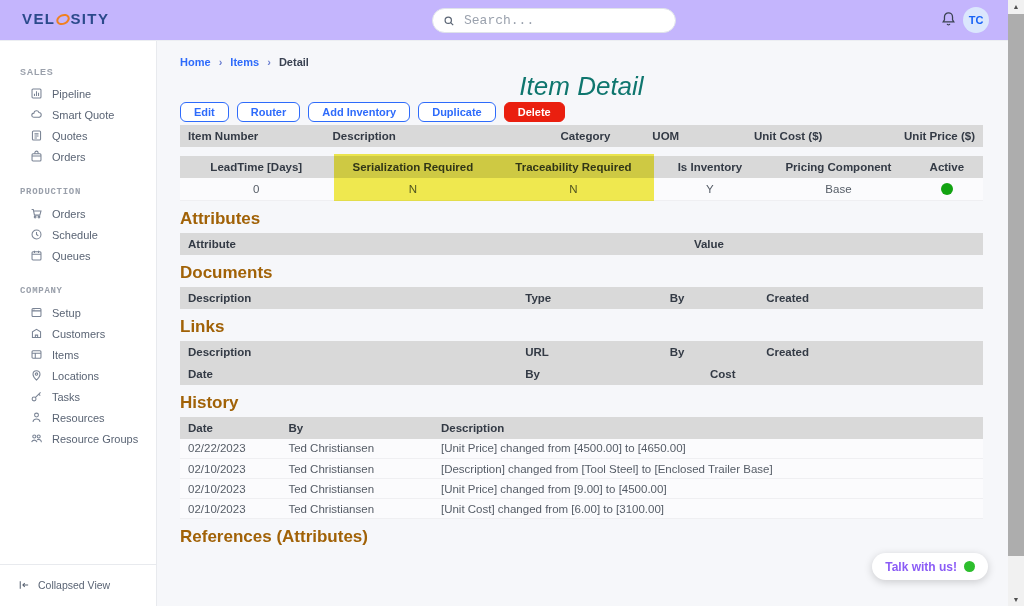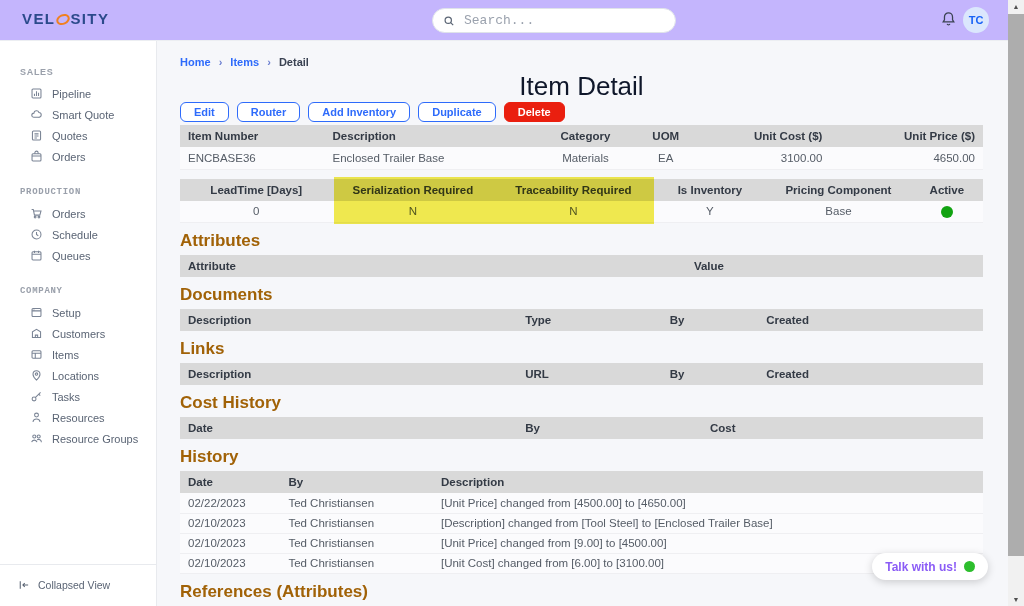--- a/index.html
+++ b/index.html
@@ -39,22 +39,22 @@
                  padding:14px 0 15px 18px; font-size:10.5px; color:#5a6474;
                  display:flex; align-items:center; gap:8px; cursor:pointer; }
   
   .main { position:absolute; top:41px; left:157px; width:851px; height:565px;
           background:#f6f7fa; overflow:hidden; }
   .content { padding:15px 25px 0 23px; }
   .breadcrumb { font-size:11px; font-weight:700; }
   .breadcrumb a { color:#2e6bfb; text-decoration:none; cursor:pointer; }
   .breadcrumb .sep { color:#6b7fd0; margin:0 5px; font-weight:700; }
   .breadcrumb .current { color:#3a4252; }
-  .page-title { text-align:center; font-size:26px; font-weight:500; color:#0f172a;
-                margin:3px 0 1px; line-height:30px; }
+  .page-title { text-align:center; font-size:26px; font-weight:500; color:#0f766e;
+                margin:3px 0 1px; line-height:30px;font-style:italic; }
   .btn-row { display:flex; gap:8px; margin:0 0 3px 0; }
   .btn { font-size:11px; font-weight:700; height:20px; line-height:18px; padding:0 13px;
          border-radius:6px; border:1px solid #2e6bfb; color:#2e6bfb; background:#fff;
          cursor:pointer; font-family:"Liberation Sans",sans-serif; }
   .btn.danger { background:#ea1f0f; border-color:#ea1f0f; color:#fff; }
   
   table { width:100%; border-collapse:collapse; table-layout:fixed; font-size:11.5px; }
   th { background:#d9d9d9; color:#333a45; font-weight:700; text-align:left;
        padding:4px 8px; height:22px; white-space:nowrap; overflow:hidden; }
   td { background:#fbfbfd; color:#555c66; padding:4px 8px; height:22px;
@@ -255,28 +255,20 @@
         </colgroup>
       <tbody>
           <tr>
         <th>Item Number</th>
         <th>Description</th>
         <th class="c">Category</th>
         <th class="c">UOM</th>
         <th class="r">Unit Cost ($)</th>
         <th class="r">Unit Price ($)</th>
       </tr>
-      <tr>
-        <td>ENCBASE36</td>
-        <td>Enclosed Trailer Base</td>
-        <td class="c">Materials</td>
-        <td class="c">EA</td>
-        <td class="r">3100.00</td>
-        <td class="r">4650.00</td>
-      </tr>
     </tbody>
       </table>
 
     <div class="detail-wrap">
       <table>
         <colgroup>
             <col style="width:19%">
             <col style="width:20%">
             <col style="width:20%">
             <col style="width:14%">
@@ -348,21 +340,20 @@
       <tbody>
           <tr>
         <th>Description</th>
         <th>URL</th>
         <th>By</th>
         <th>Created</th>
       </tr>
     </tbody>
       </table>
 
-    <h2>Cost History</h2>
     <table>
       <colgroup>
           <col style="width:42%">
           <col style="width:23%">
           <col style="width:35%">
         </colgroup>
       <tbody>
           <tr>
         <th>Date</th>
         <th>By</th>

